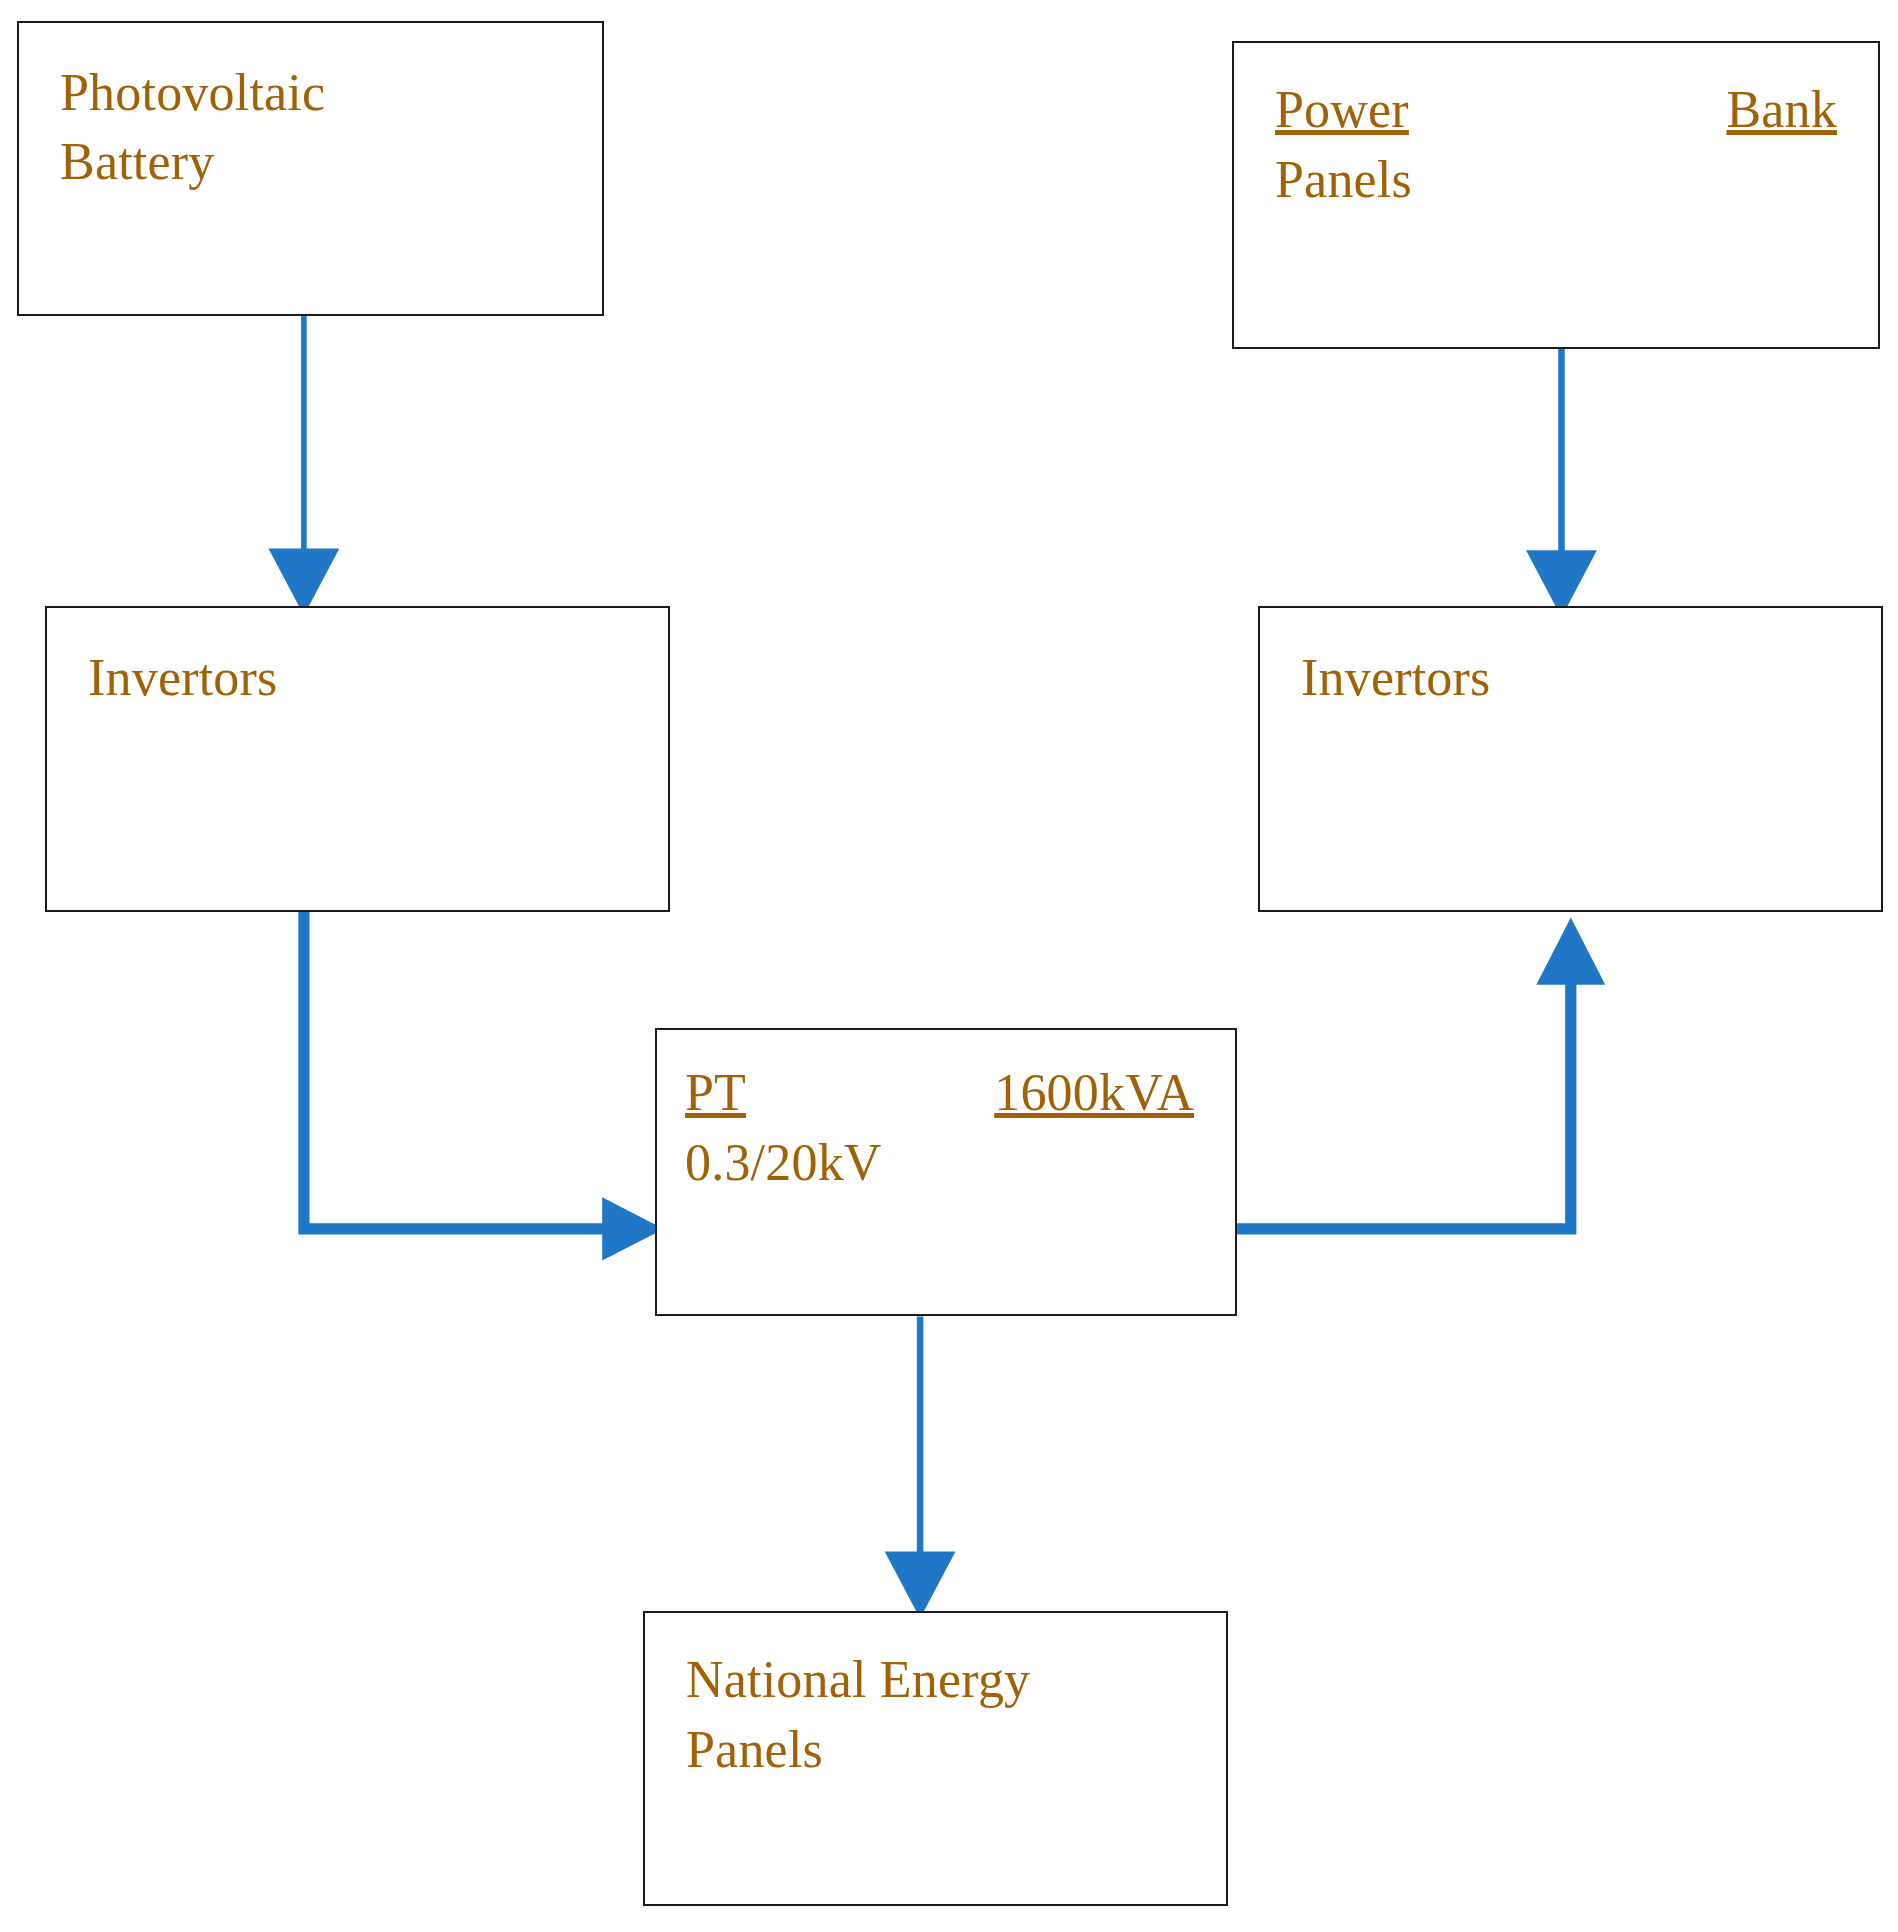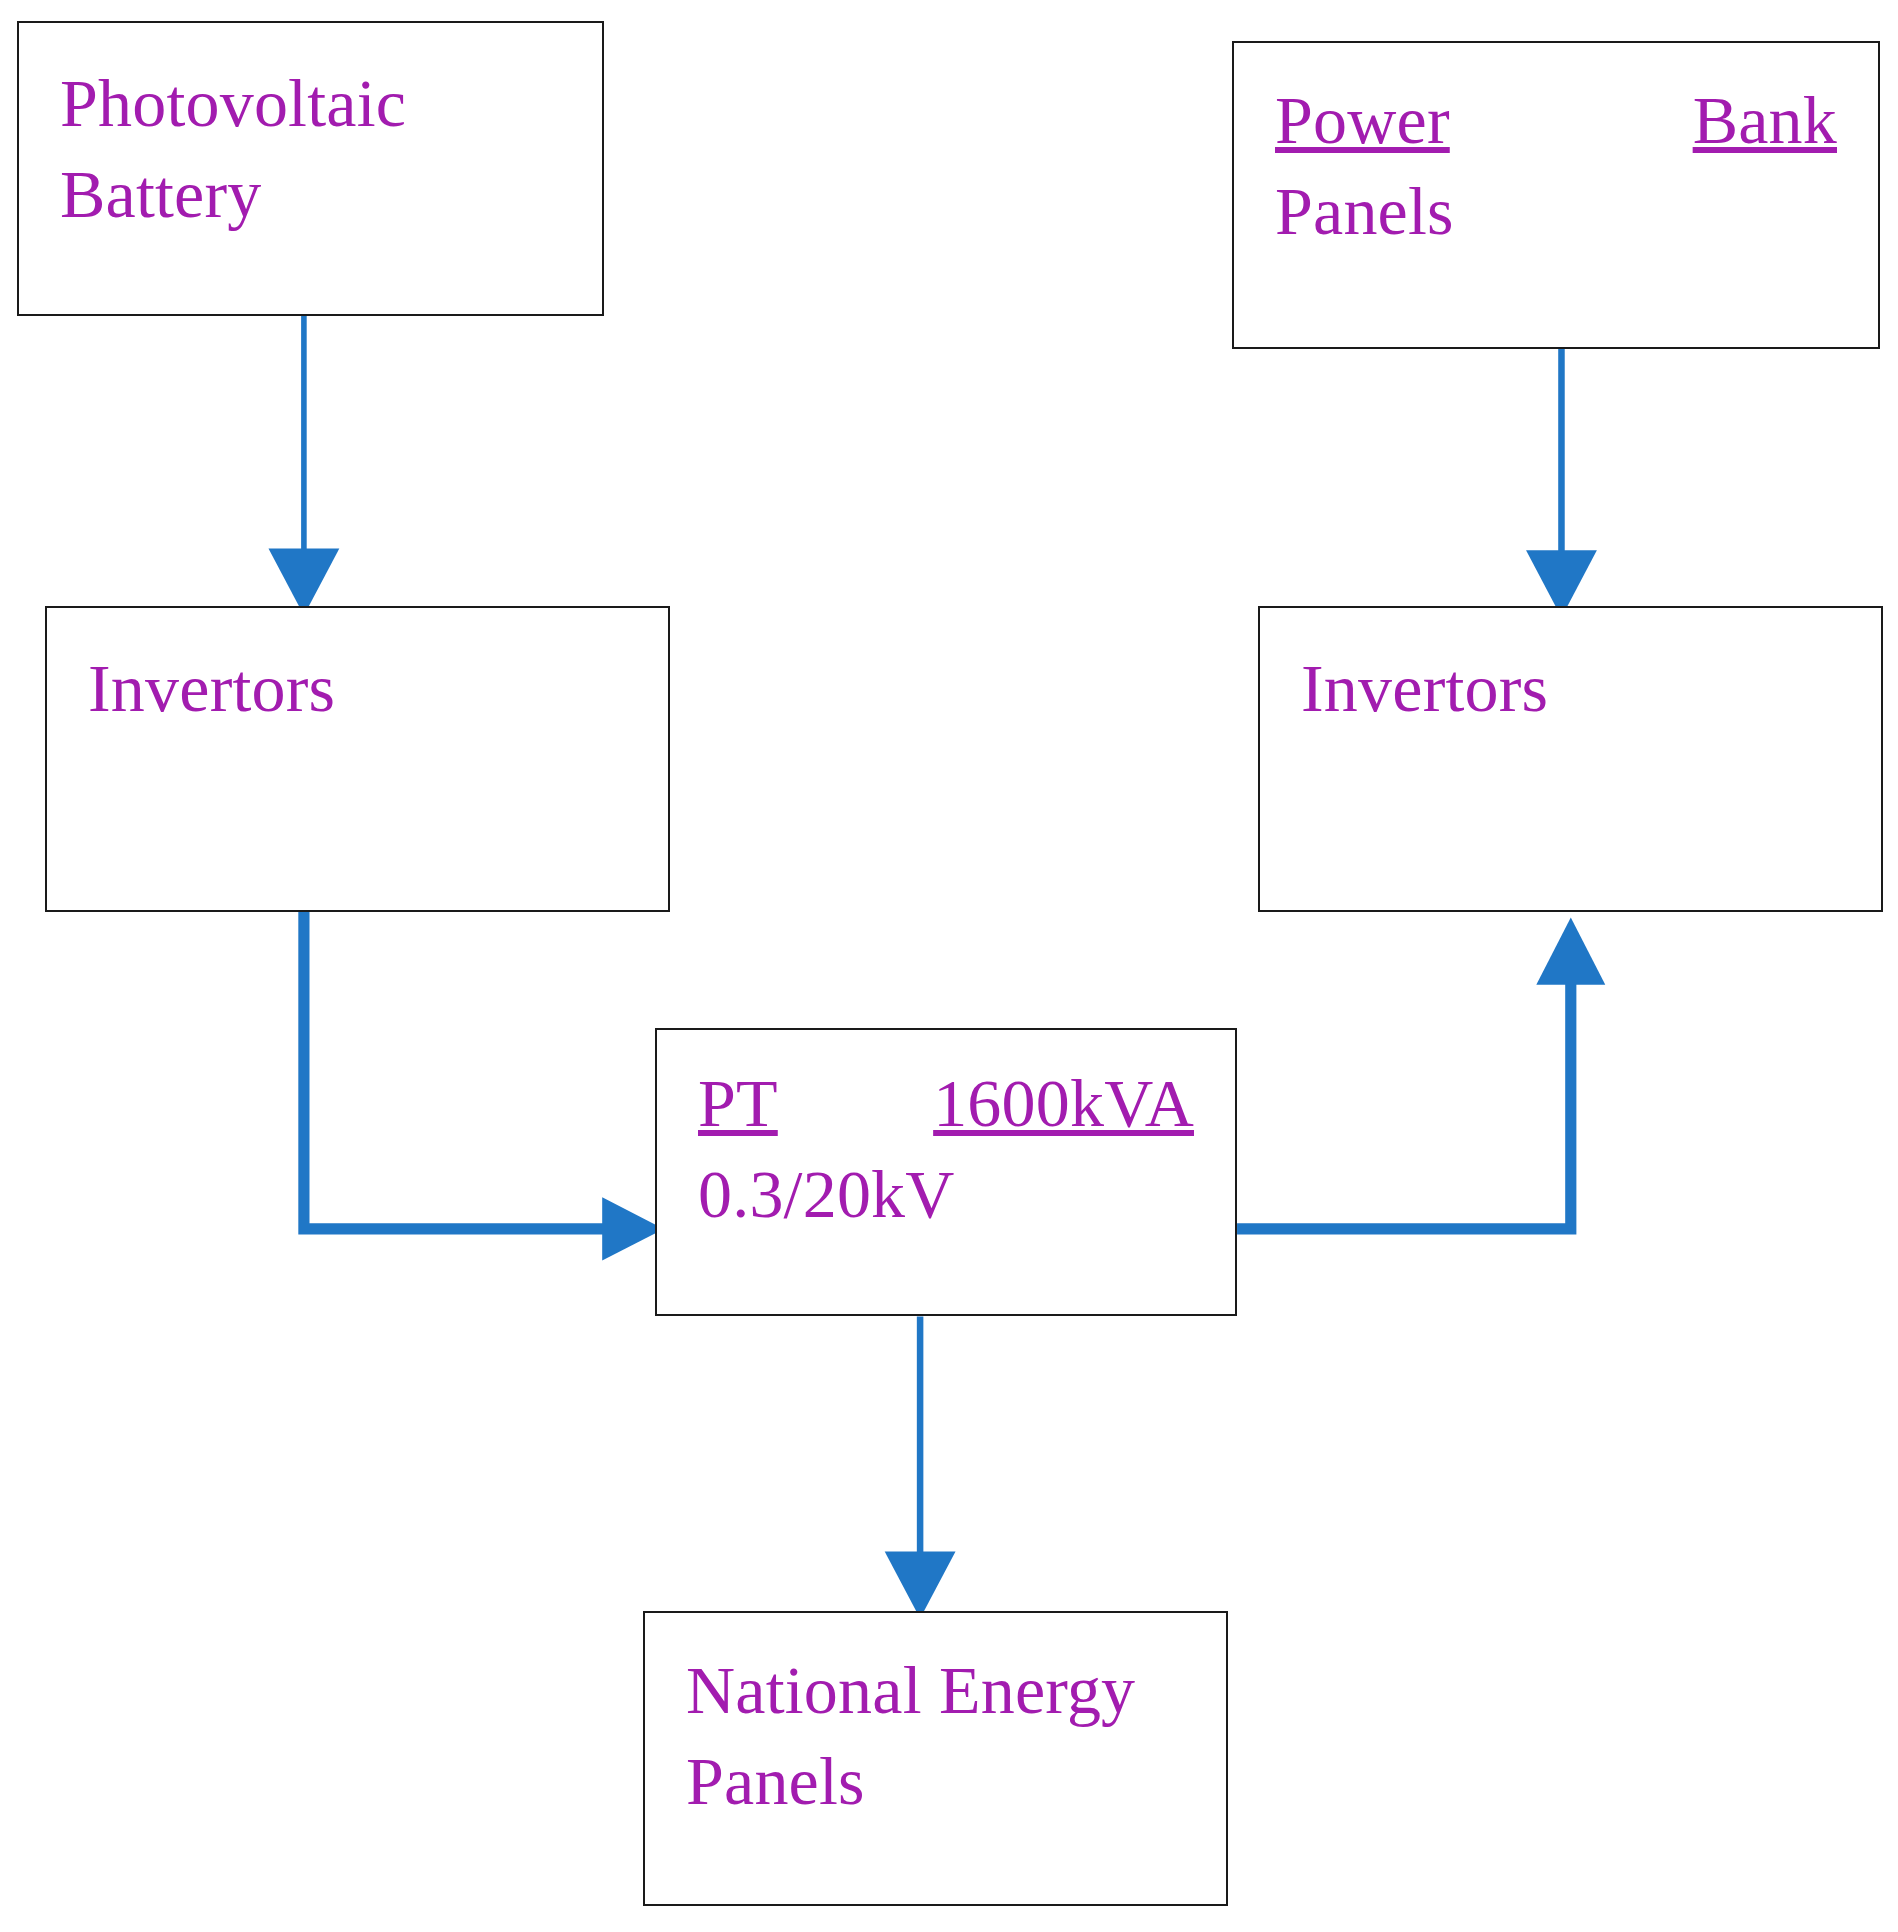--- a/index.html
+++ b/index.html
@@ -19,44 +19,44 @@
   .node-box {
     position: absolute;
     box-sizing: border-box;
     border: 2.8px solid #1a1a1a;
     background: #ffffff;
     padding: 35px 41px 0 41px;
   }
   .node-text {
     display: block;
     font-family: "Liberation Serif", "DejaVu Serif", serif;
-    font-size: 68px;
+    font-size: 52px;
     line-height: 1.34;
-    color: #a21caf;
+    color: #a16207;
     white-space: pre;
     letter-spacing: 0.2px;
   }
   
   .node-text.spread {
     display: flex;
     justify-content: space-between;
     white-space: normal;
     text-decoration: underline;
   }
   .node-text.spread > span { white-space: pre; }
 
   
   #box-pv        { left: 17px;   top: 20.5px;   width: 587px; height: 295px; }
   #box-battery   { left: 1232px; top: 41px;   width: 648px; height: 308px; }
   #box-inv-left  { left: 45px;   top: 606px;  width: 625px; height: 306px; }
   #box-inv-right { left: 1258px; top: 606px;  width: 625px; height: 306px; }
   #box-pt        { left: 655px;  top: 1028px; width: 582px; height: 288px; }
   #box-grid      { left: 643px;  top: 1611px; width: 585px; height: 295px; }
 
-  #box-pt        { padding: 28px 41px 0 41px; }
+  #box-pt        { padding: 28px 41px 0 28px; }
   #box-grid      { padding: 32px 41px 0 41px; }
   #box-battery   { padding: 32px 41px 0 41px; }
 
   
   #connector-layer {
     position: absolute;
     left: 0; top: 0;
     width: 1898px;
     height: 1933px;
     pointer-events: none;

